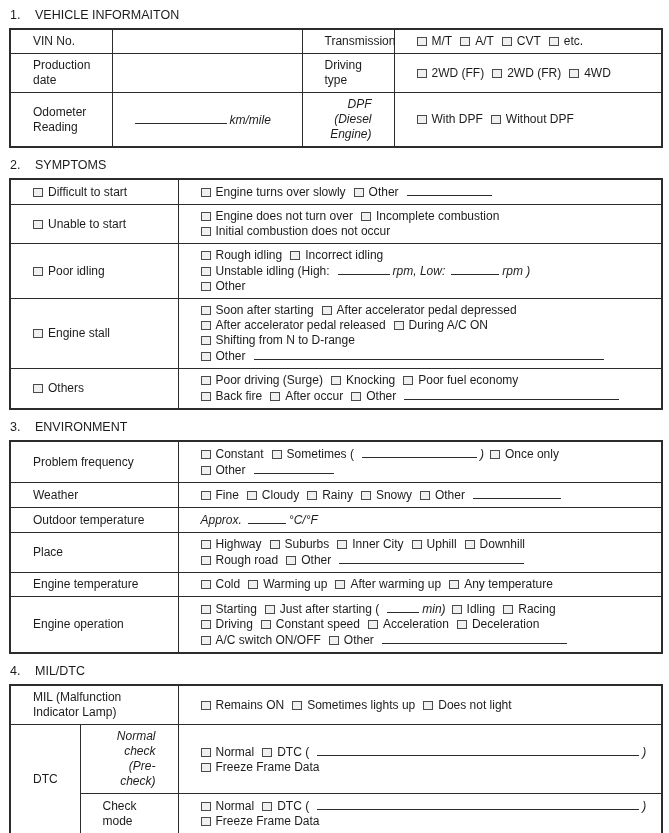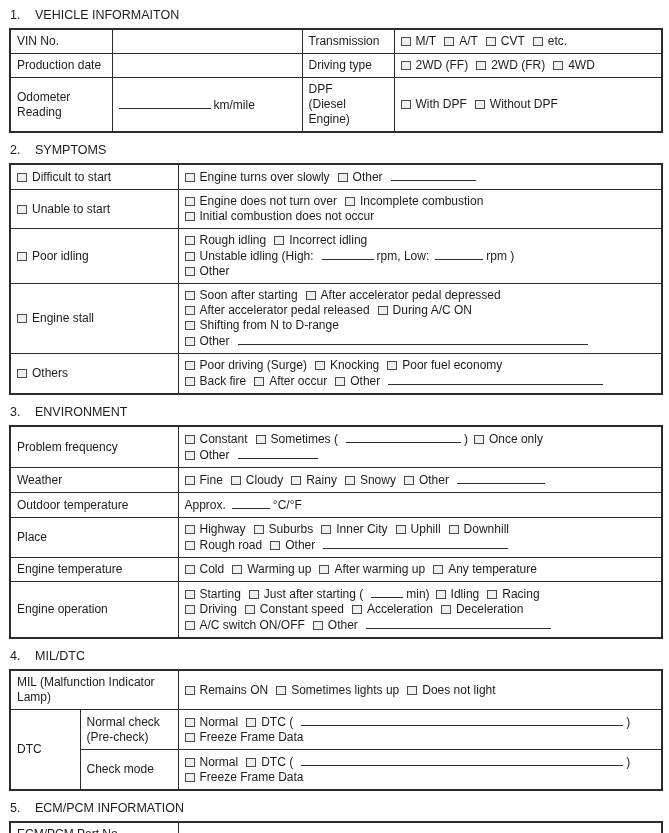--- a/index.html
+++ b/index.html
@@ -14,39 +14,39 @@
   .sec-head { display: flex; margin: 10px 0 6px 1px; font-size: 12.5px; }
   .sec-head.first { margin-top: 2px; }
   .sh-num { width: 25px; }
 
   table.tbl {
     border-collapse: collapse; table-layout: fixed;
     width: 652px; border: 2px solid #2c2c2c;
   }
   .tbl td {
     border: 1px solid #2c2c2c;
-    padding: 4px 6px; vertical-align: middle;
+    padding: 4px 22px; vertical-align: middle;
     font-size: 12px; line-height: 15px;
   }
   tr.h24 td { height: 24px; }
   td.ctr { text-align: left; }
-  td.pre { white-space: pre-line; text-align: left; }
+  td.pre { white-space: pre-line; text-align: right; font-style: italic; }
 
   .line { white-space: nowrap; }
   .opt { display: inline-block; white-space: nowrap; margin-right: 8px; }
   .cb {
     display: inline-block; width: 10px; height: 9px;
     border: 1px solid #4a4a4a; background: #f0f0f0;
     margin-right: 5px; vertical-align: -1px;
   }
   .blank {
     display: inline-block; height: 12px;
     border-bottom: 1px solid #2c2c2c; margin-right: 3px;
   }
-  .txt { margin-right: 6px; }
+  .txt { margin-right: 6px; font-style: italic; }
 </style>
 </head>
 <body>
 
 <div class="page">
 
   <div class="sec-head first">
     <span class="sh-num">1.</span>
     <span class="sh-title">VEHICLE INFORMAITON</span>
   </div>

